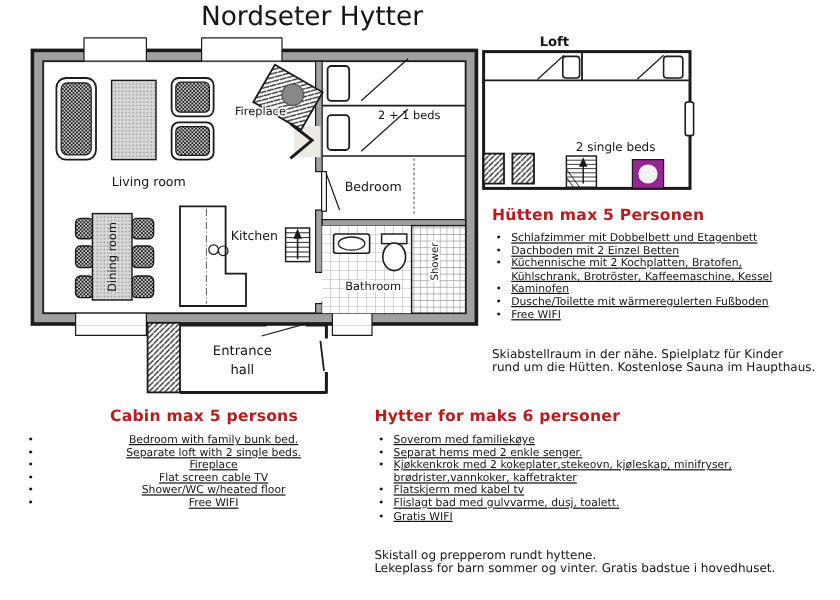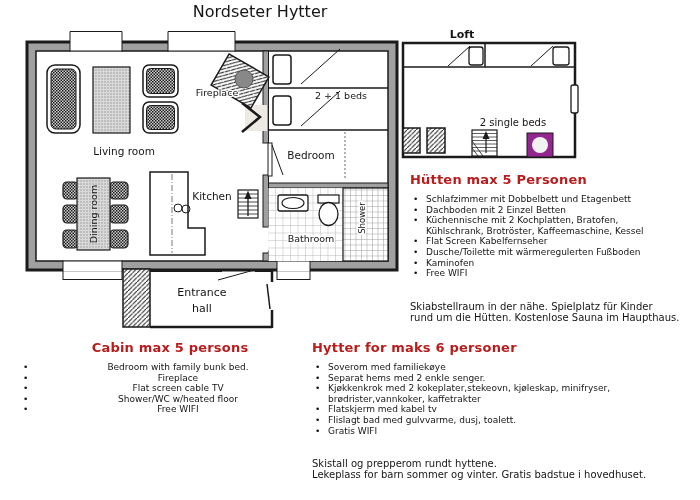--- a/index.html
+++ b/index.html
@@ -3,31 +3,31 @@
 <meta charset="utf-8">
 <style>
   html,body { margin:0; padding:0; background:#fff; }
   #canvas {
     position:relative; width:700px; height:500px; background:#ffffff;
     font-family:"DejaVu Sans", "Liberation Sans", sans-serif; color:#111;
     overflow:hidden;
   }
   #page-title {
     position:absolute; left:100px; top:2px; width:320px;
-    text-align:center; font-size:16px; color:#151515; font-weight:500;
+    text-align:center; font-size:22px; color:#151515; font-weight:500;
   }
   .svgwrap { position:absolute; }
   #main-plan { left:20px; top:30px; }
   #loft-plan { left:398px; top:22px; }
   .txt-section { position:absolute; }
   #sec-de { left:410px; top:172px; width:288px; }
   #sec-en { left:20px;  top:340px; width:300px;text-align:center; }
   #sec-no { left:312px; top:340px; width:378px; }
   .txt-section h2 { margin:0; font-size:13px; font-weight:bold; color:#b91c1c; letter-spacing:0.2px; }
-  .txt-section ul { list-style:none; margin:7px 0 0 0; padding:0; }
+  .txt-section ul { list-style:none; margin:7px 0 0 0; padding:0;text-decoration:underline; }
   .txt-section li { position:relative; padding-left:16px; font-size:9px; line-height:10.6px; color:#151515; }
   .txt-section li::before { content:"\2022"; position:absolute; left:3px; top:0; }
   .pre { white-space:pre-line; }
   .footer-note { margin-top:23px; font-size:10px; line-height:10.8px; color:#151515; }
   svg text { font-family:"DejaVu Sans", "Liberation Sans", sans-serif; fill:#151515; }
 </style>
 </head>
 <body>
 
 <div id="canvas">
@@ -243,33 +243,33 @@
     </g>
   </svg>
 
   <div id="sec-de" class="txt-section">
     <h2>Hütten max 5 Personen</h2>
     <ul>
       <li><span class="pre">Schlafzimmer mit Dobbelbett und Etagenbett</span></li>
       <li><span class="pre">Dachboden mit 2 Einzel Betten</span></li>
       <li><span class="pre">Küchennische mit 2 Kochplatten, Bratofen,
 Kühlschrank, Brotröster, Kaffeemaschine, Kessel</span></li>
-      <li><span class="pre">Flat Screen Kabelfernseher</span></li>
+      <li><span class="pre">Kaminofen</span></li>
       <li><span class="pre">Dusche/Toilette mit wärmeregulerten Fußboden</span></li>
-      <li><span class="pre">Kaminofen</span></li>
       <li><span class="pre">Free WIFI</span></li>
     </ul>
     <div class="footer-note pre">Skiabstellraum in der nähe. Spielplatz für Kinder
 rund um die Hütten. Kostenlose Sauna im Haupthaus.</div>
   </div>
 
   <div id="sec-en" class="txt-section">
     <h2>Cabin max 5 persons</h2>
     <ul>
       <li><span class="pre">Bedroom with family bunk bed.</span></li>
+      <li><span class="pre">Separate loft with 2 single beds.</span></li>
       <li><span class="pre">Fireplace</span></li>
       <li><span class="pre">Flat screen cable TV</span></li>
       <li><span class="pre">Shower/WC w/heated floor</span></li>
       <li><span class="pre">Free WIFI</span></li>
     </ul>
   </div>
 
   <div id="sec-no" class="txt-section">
     <h2>Hytter for maks 6 personer</h2>
     <ul>

